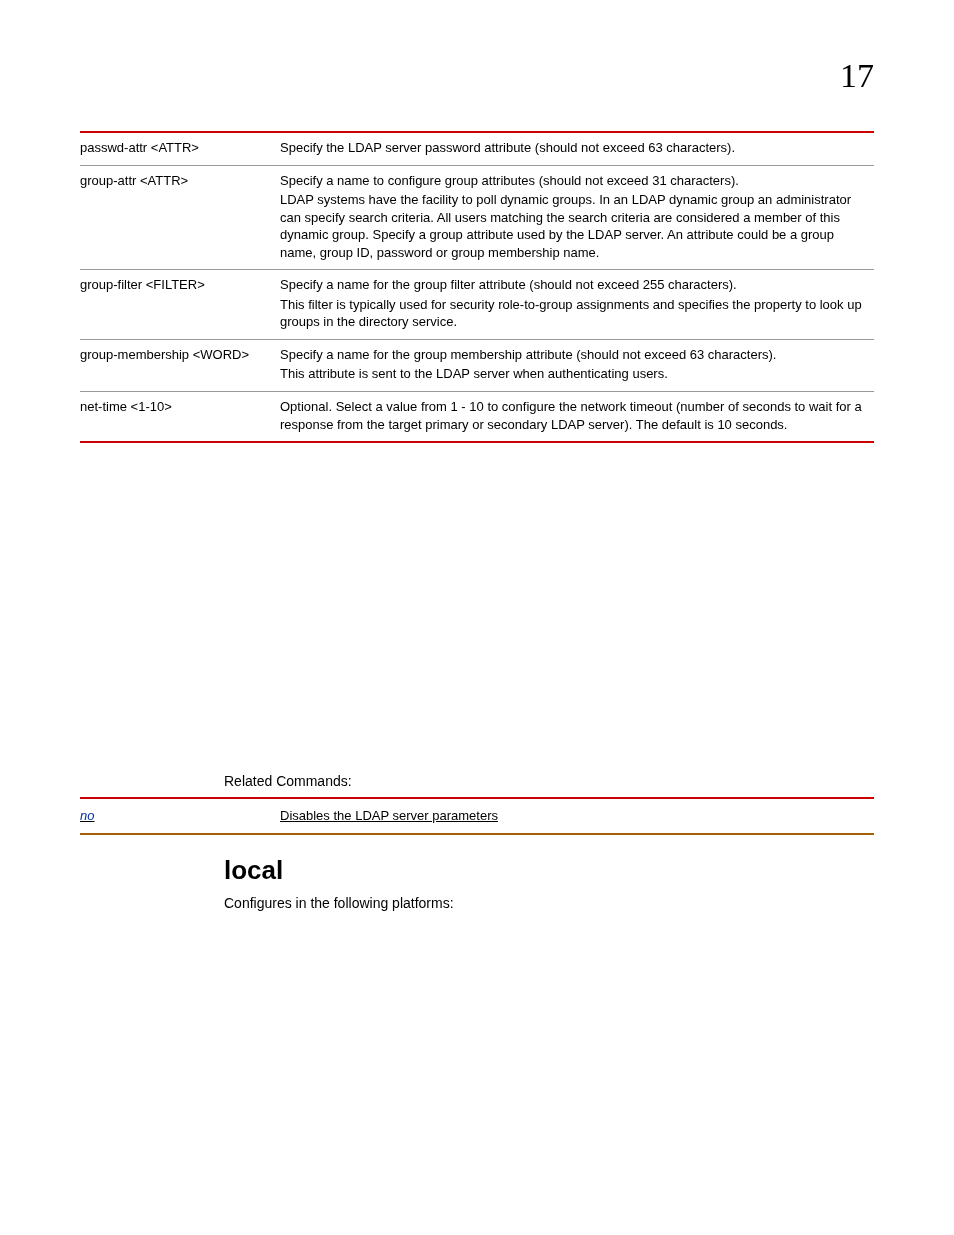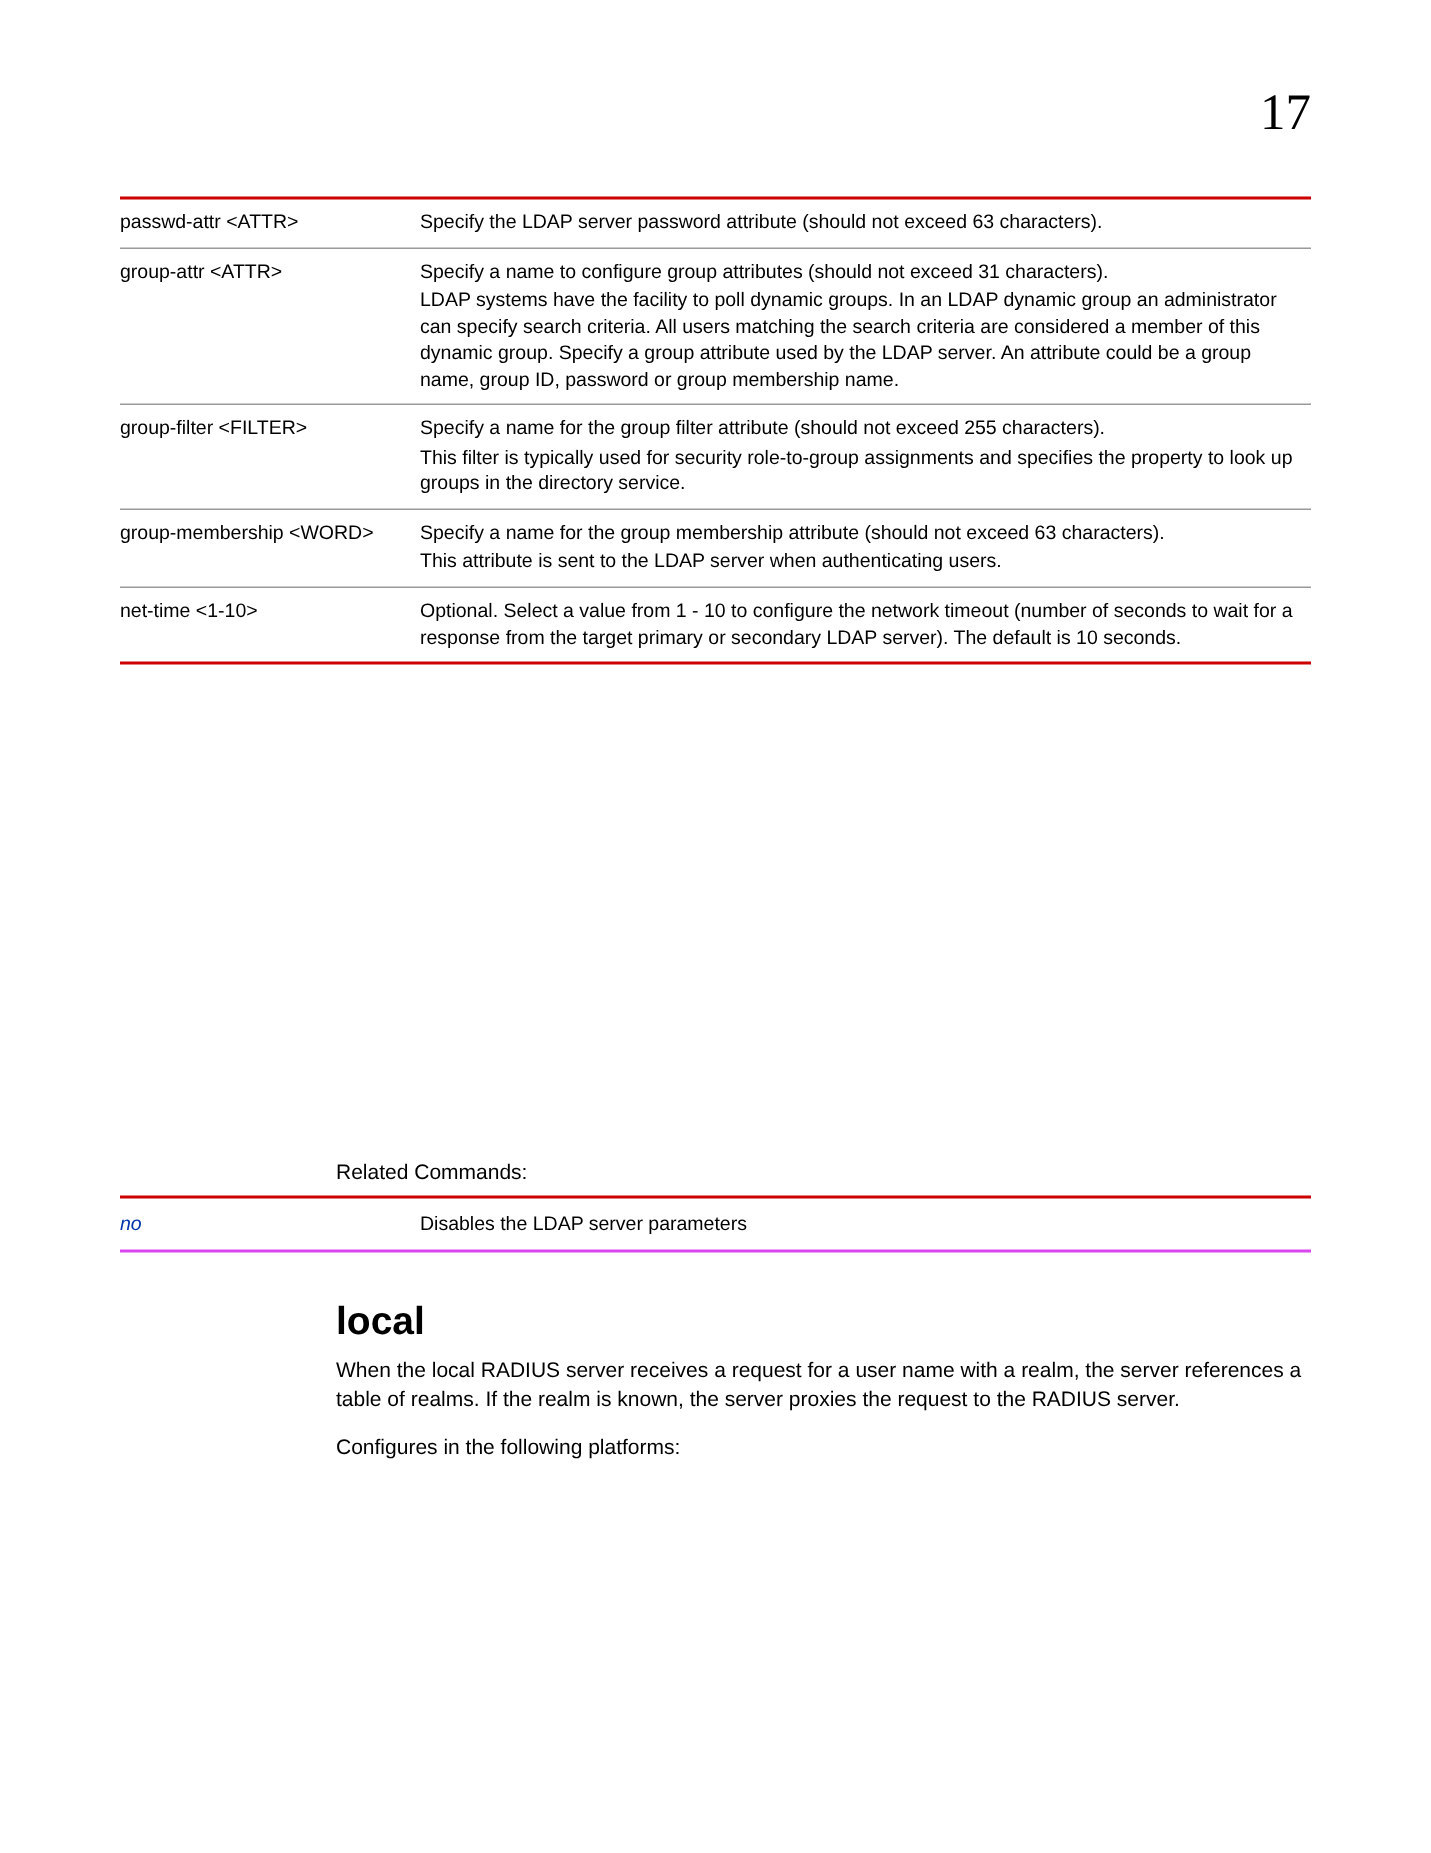--- a/index.html
+++ b/index.html
@@ -59,23 +59,24 @@
     margin-top: 22px;
   }
   .example-gap {
     height: 330px;
   }
   .related-heading {
     font-size: 14px;
   }
   table.rel-table {
     border-top: 2px solid #cc0000;
-    border-bottom: 2px solid #d946ef;
+    border-bottom: 2px solid #a16207;
     margin-top: 8px;
-    margin-bottom: 30px;
+    margin-bottom: 20px;
+    text-decoration: underline;
   }
   table.rel-table td {
     padding: 8px 10px 8px 0;
     font-size: 13px;
     vertical-align: top;
   }
   table.rel-table td:first-child {
     width: 190px;
     color: #0033aa;
     font-style: italic;
@@ -164,18 +165,17 @@
       <tbody>
         <tr>
           <td>no</td>
           <td>Disables the LDAP server parameters</td>
         </tr>
       </tbody>
     </table>
 
     <div class="section-col">
       <h2 class="cmd-heading">local</h2>
-      <div class="body-text">When the local RADIUS server receives a request for a user name with a realm, the server references a table of realms. If the realm is known, the server proxies the request to the RADIUS server.</div>
       <div class="body-text">Configures in the following platforms:</div>
     </div>
 
   </div>
 </div>
 
 </body></html>

